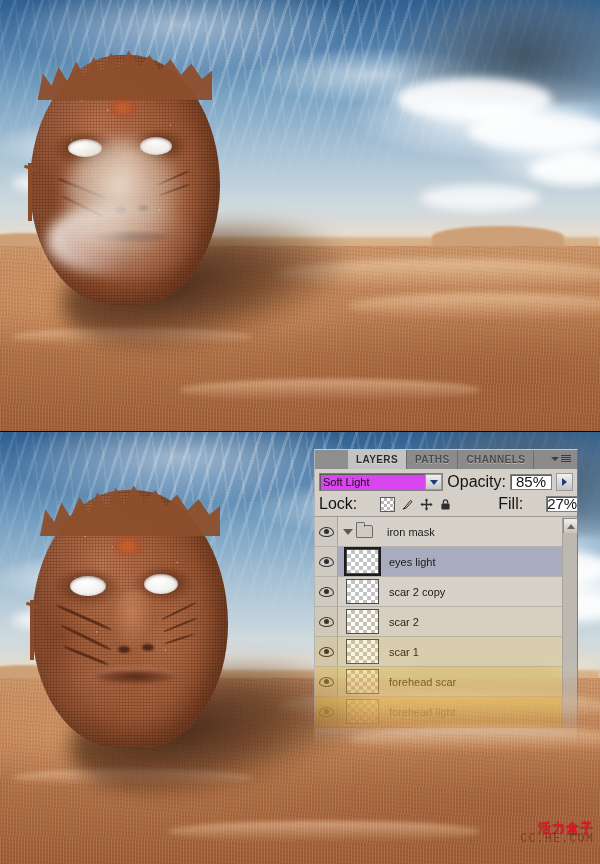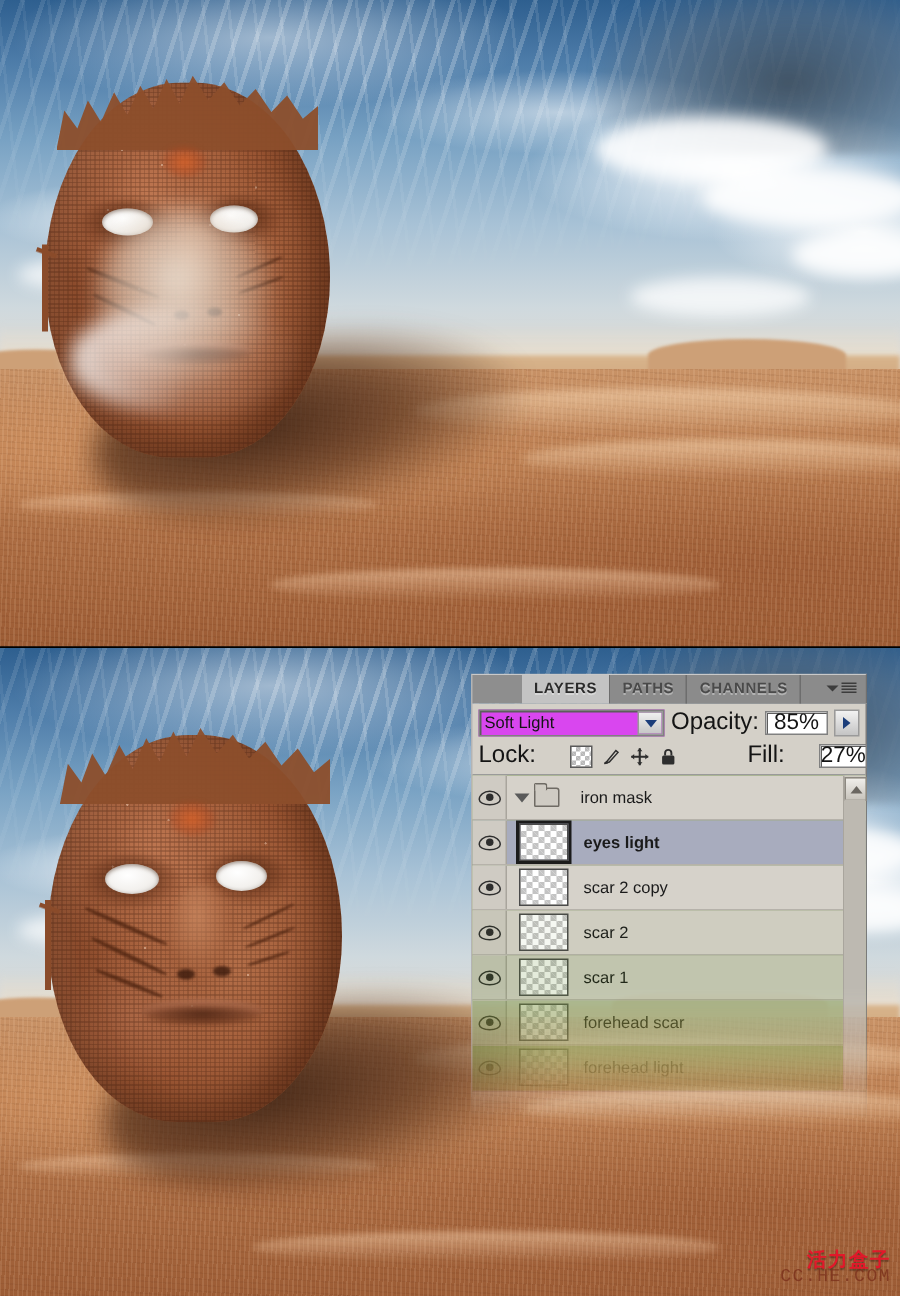--- a/index.html
+++ b/index.html
@@ -112,21 +112,21 @@
      background:linear-gradient(102deg, rgba(255,255,255,.85), rgba(255,255,255,.15) 55%, rgba(255,255,255,0));
      filter:blur(6px);border-radius:45%;}
 
   
   .wm-top{position:absolute;right:8px;top:4px;text-align:right;
      font-family:"Liberation Mono",monospace;line-height:1.15;
      color:rgba(245,238,230,.92);text-shadow:0 1px 2px rgba(0,0,0,.55);}
   .wm-top .l1{font-size:11px;letter-spacing:1px;}
   .wm-top .l2{font-size:12px;letter-spacing:.5px;}
   .wm-top .l2 .rd{color:#e02020;font-weight:bold;}
-  .wm-bot{position:absolute;right:6px;bottom:6px;text-align:right;line-height:1.05;}
+  .wm-bot{position:absolute;right:6px;bottom:18px;text-align:right;line-height:1.05;}
   .wm-bot .b1{font-size:13px;font-weight:bold;color:#e2182a;letter-spacing:1px;
      text-shadow:0 1px 1px rgba(0,0,0,.35);}
   .wm-bot .b2{font-family:"Liberation Mono",monospace;font-size:12px;letter-spacing:1px;
      color:rgba(120,45,25,.75);margin-top:-1px;}
 
   
   .ps-panel{position:absolute;left:314px;top:449px;width:264px;height:300px;
      font-family:"Liberation Sans",sans-serif;font-size:11px;color:#141414;
      -webkit-mask-image:linear-gradient(180deg,#000 0%,#000 70%,rgba(0,0,0,.72) 80%,rgba(0,0,0,.35) 89%,rgba(0,0,0,0) 99%);
      mask-image:linear-gradient(180deg,#000 0%,#000 70%,rgba(0,0,0,.72) 80%,rgba(0,0,0,.35) 89%,rgba(0,0,0,0) 99%);
@@ -161,21 +161,21 @@
   .ps-row2{display:flex;align-items:center;height:20px;padding:0 4px 2px 4px;gap:23px;
      border-bottom:1px solid #9a9a9a;}
   .ps-lockicons{display:flex;align-items:center;gap:6px;}
   .ico{width:13px;height:13px;display:inline-block;}
   .ico-checker{background:
       linear-gradient(45deg,#b8b8b8 25%,transparent 25%,transparent 75%,#b8b8b8 75%),
       linear-gradient(45deg,#b8b8b8 25%,#fff 25%,#fff 75%,#b8b8b8 75%);
       background-size:6px 6px;background-position:0 0,3px 3px;border:1px solid #5a5a5a;}
   .ps-spacer{flex:1;}
 
-  .ps-list{position:relative;background:#4d7c0f;border-bottom:1px solid #9a9a9a;}
+  .ps-list{position:relative;background:#eab308;border-bottom:1px solid #9a9a9a;}
   .ps-layer{display:flex;align-items:center;height:29px;border-bottom:1px solid #b6b2aa;
      background:#d6d2ca;}
   .ps-layer.selected{background:#a8acbe;}
   .ps-eyecell{width:22px;height:29px;display:flex;align-items:center;justify-content:center;
      background:#cfcbc3;border-right:1px solid #a9a59d;}
   .eye{width:15px;height:10px;position:relative;}
   .eye:before{content:"";position:absolute;inset:0;border:1.3px solid #2e2e2e;
      border-radius:50% 50% 50% 50%/60% 60% 40% 40%;}
   .eye:after{content:"";position:absolute;left:5px;top:2.6px;width:5px;height:5px;
      border-radius:50%;background:#2e2e2e;}
@@ -184,21 +184,21 @@
   .folder{width:15px;height:11px;background:#cfcbc3;border:1px solid #6f6b64;border-radius:1px 2px 1px 1px;position:relative;}
   .folder:before{content:"";position:absolute;left:-1px;top:-4px;width:7px;height:4px;
      background:#cfcbc3;border:1px solid #6f6b64;border-bottom:none;border-radius:1px 2px 0 0;}
   .ps-thumb{width:31px;height:23px;margin-left:8px;border:1px solid #4a4a4a;
      background:
        linear-gradient(45deg,#c3c3c3 25%,transparent 25%,transparent 75%,#c3c3c3 75%),
        linear-gradient(45deg,#c3c3c3 25%,#fff 25%,#fff 75%,#c3c3c3 75%);
      background-size:8px 8px;background-position:0 0,4px 4px;flex:none;}
   .ps-layer.selected .ps-thumb{outline:2px solid #1b1b1b;outline-offset:0px;}
   .ps-name{margin-left:10px;font-size:11px;color:#1a1a1a;}
-  .ps-layer.selected .ps-name{font-weight:bold;}
+  .ps-layer.selected .ps-name{font-weight:normal;}
   .ps-scroll{position:absolute;right:0;top:0;width:14px;height:100%;background:#cfcbc3;
      border-left:1px solid #a9a59d;}
   .ps-scroll-up{width:13px;height:14px;margin:1px auto 0 auto;
      background:linear-gradient(180deg,#f0eeea,#c8c4bc);border:1px solid #8d8981;
      display:flex;align-items:center;justify-content:center;}
   .ps-scroll-up b{width:0;height:0;border-left:4px solid transparent;border-right:4px solid transparent;border-bottom:5px solid #6a6660;}
   .ps-scroll-track{position:absolute;top:16px;left:0;right:0;bottom:0;background:#bdb9b1;}
 
   .ps-footer{display:flex;align-items:center;gap:10px;height:24px;padding:3px 6px;background:#d4d0c8;}
   .fbtn{width:17px;height:15px;border:1px solid #6f6b64;background:#cfcbc3;}

